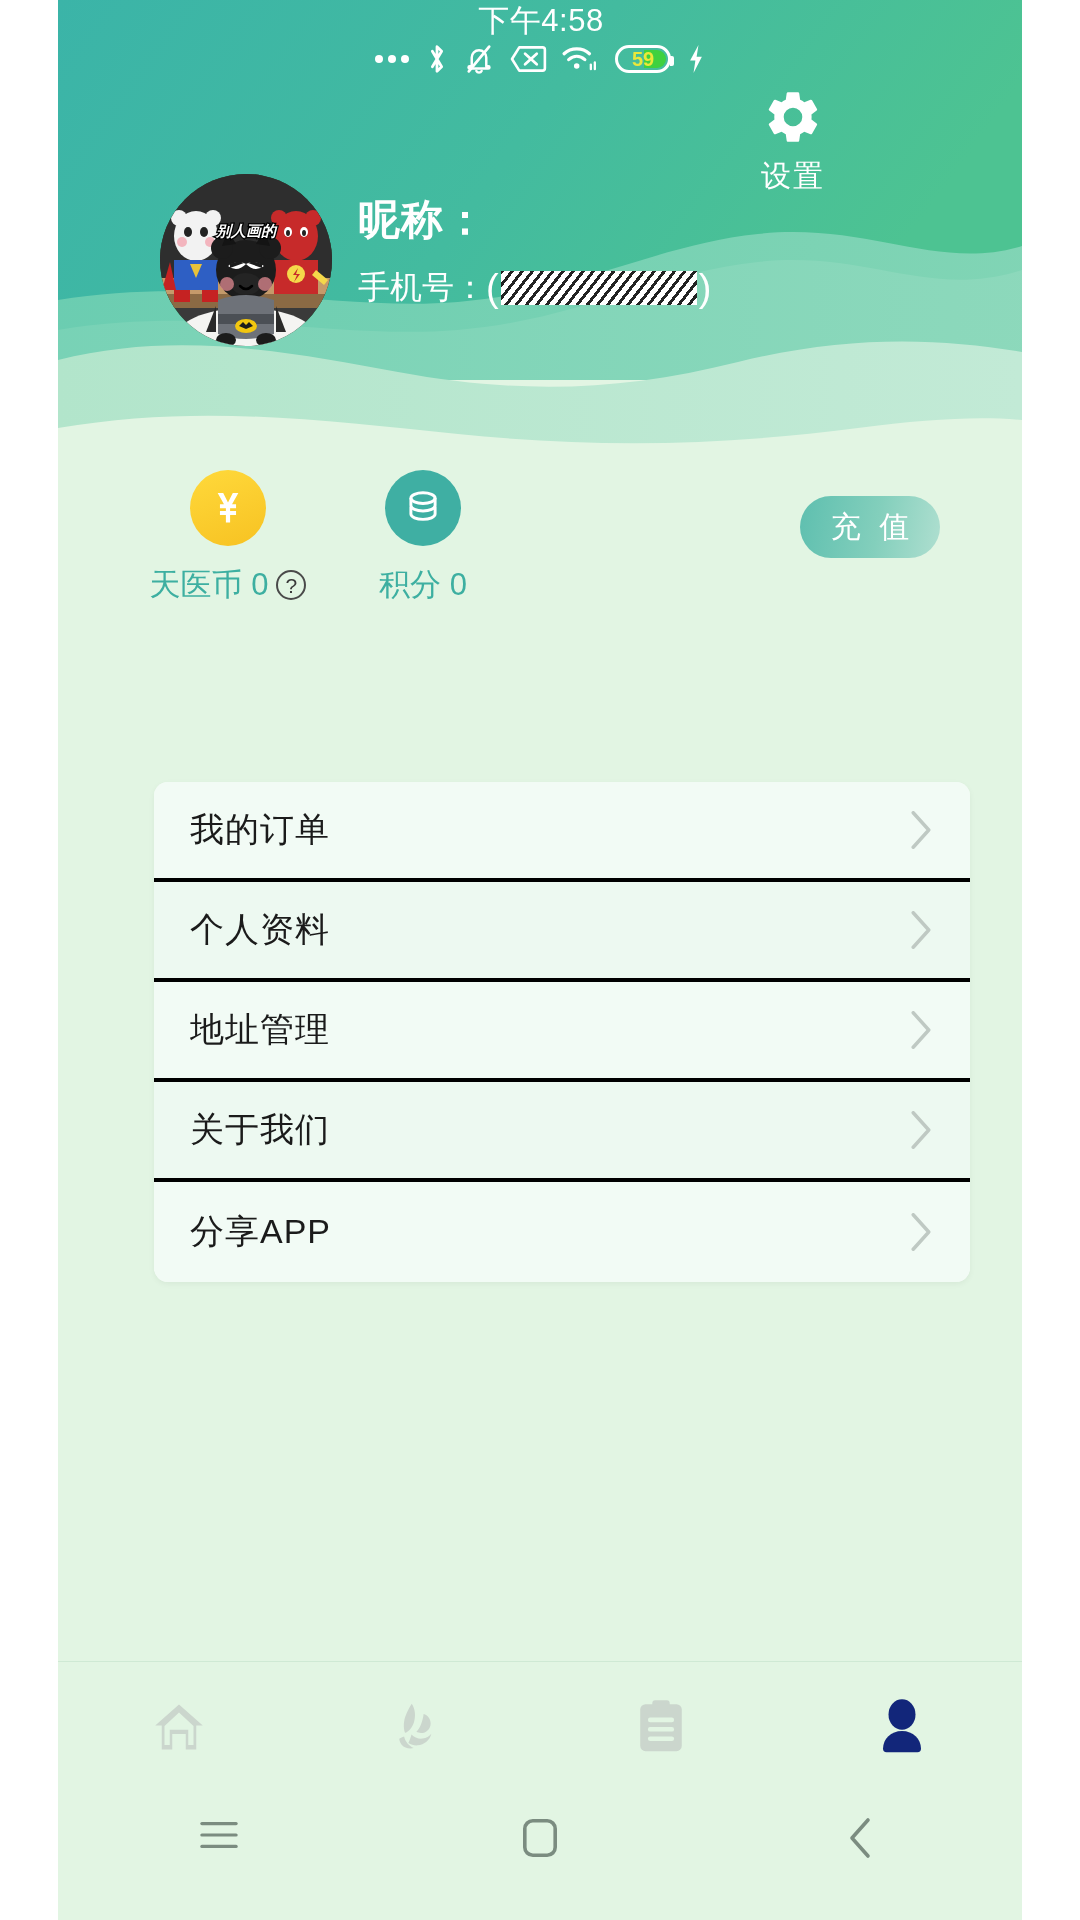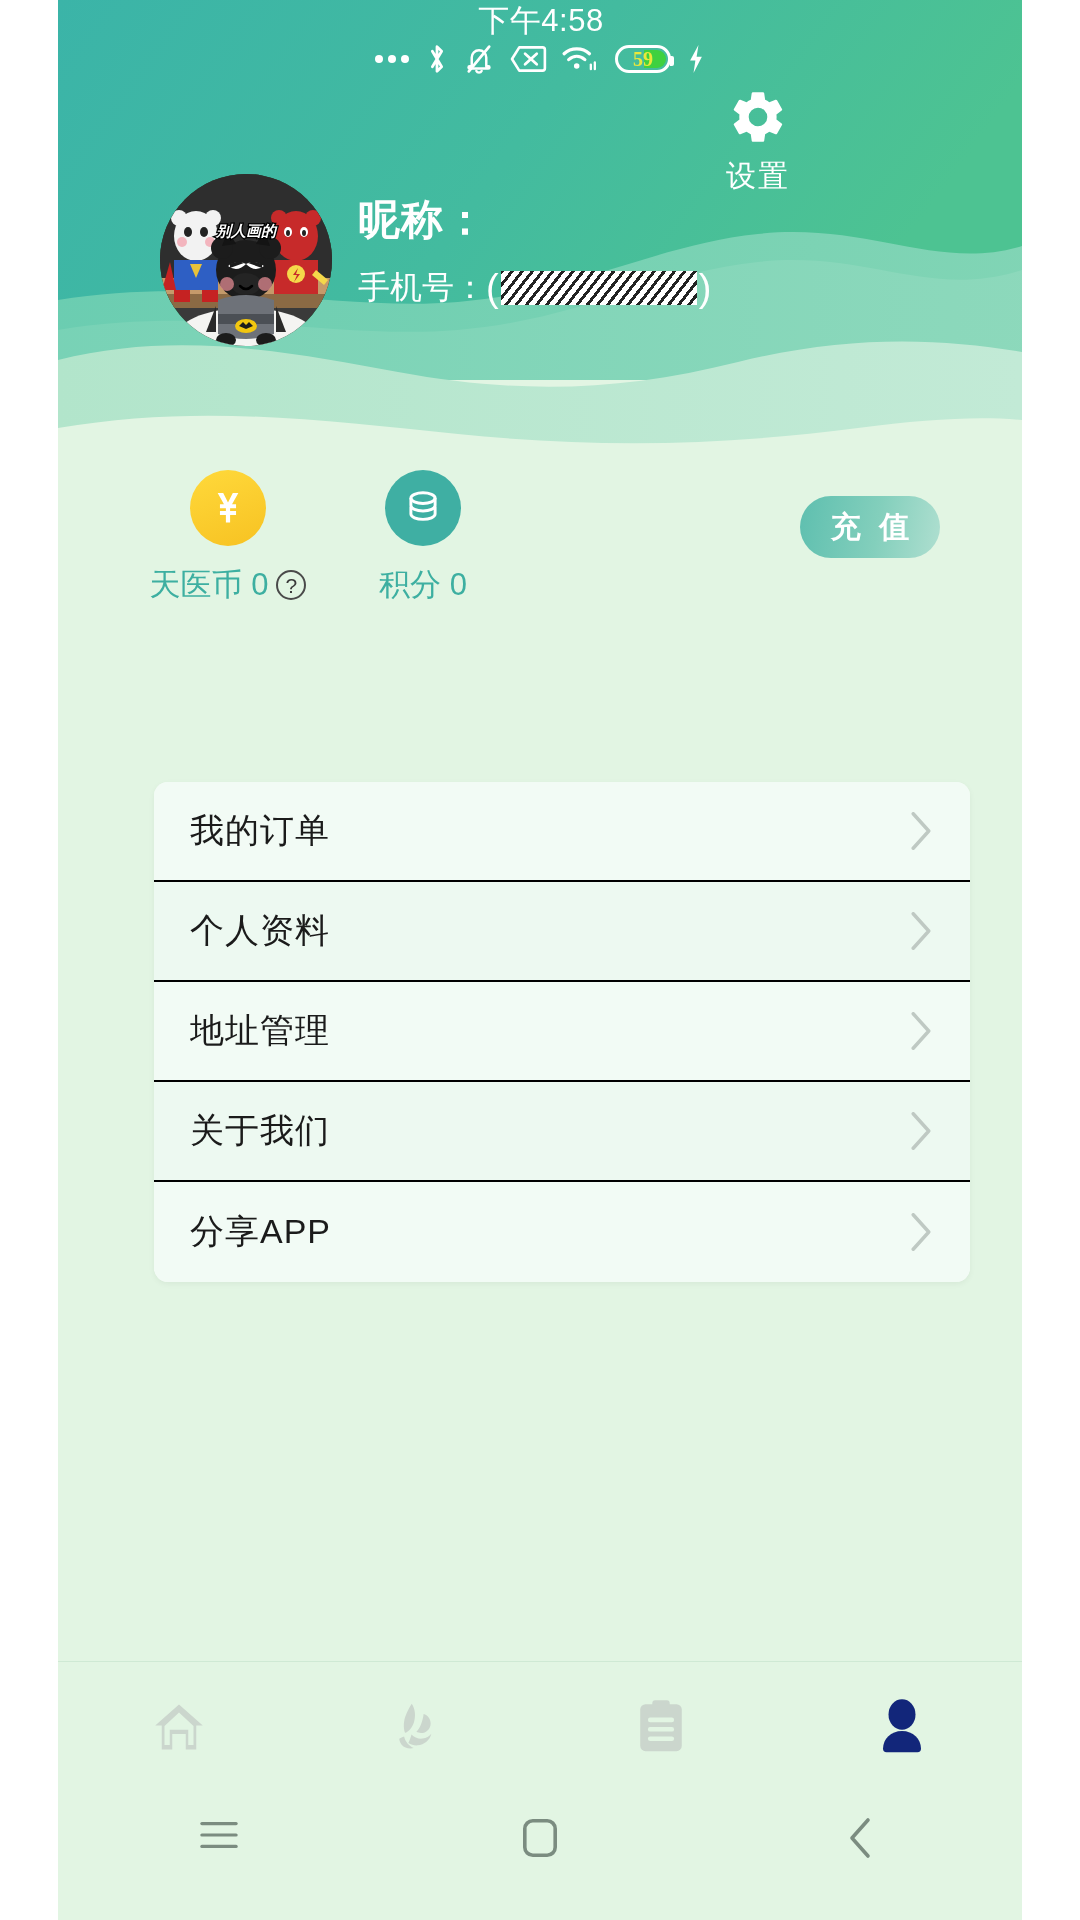--- a/index.html
+++ b/index.html
@@ -48,21 +48,20 @@
   #status-time {
     color: #ffffff;
     font-size: 31px;
     letter-spacing: 0.5px;
     white-space: nowrap;
   }
   #status-icons {
     display: flex;
     align-items: center;
     gap: 14px;
-    font-family: Liberation Serif, serif;
   }
   .sb-dots {
     display: flex;
     gap: 5px;
     align-items: center;
     margin-right: 2px;
   }
   .sb-dots i {
     width: 8px; height: 8px; border-radius: 50%;
     background: #ffffff; display: block;
@@ -116,20 +115,21 @@
     left: 0; top: 0;
     width: 964px; height: 470px;
   }
 
   #profile {
     position: absolute;
     left: 0; top: 0;
     width: 796px;
     height: 380px;
     z-index: 10;
+    padding-left: 35px;
   }
 
   #settings-btn {
     position: absolute;
     right: 36px;
     top: 86px;
     width: 120px;
     text-align: center;
     color: #ffffff;
     z-index: 12;
@@ -249,21 +249,20 @@
     border-radius: 31px;
     background: linear-gradient(100deg, #5EBFAF 0%, #83CFBC 55%, #AFDFD0 100%);
     color: #ffffff;
     font-size: 30px;
     letter-spacing: 5px;
     display: flex;
     align-items: center;
     justify-content: center;
     box-sizing: border-box;
     padding-left: 5px;
-    font-weight: bold;
   }
 
   
   #menu-card {
     position: absolute;
     left: 96px;
     top: 782px;
     width: 816px;
     border-radius: 14px;
     overflow: hidden;
@@ -271,21 +270,21 @@
     box-shadow: 0 2px 6px rgba(0,0,0,0.05);
     z-index: 6;
   }
   .menu-row {
     height: 100px;
     display: flex;
     align-items: center;
     justify-content: space-between;
     padding: 0 38px 0 36px;
     box-sizing: border-box;
-    border-bottom: 2px solid #000000;
+    border-bottom: 4px solid #000000;
     background: #F2FBF5;
   }
   .menu-row:nth-child(even) { background: #EDF9F1; }
   .menu-row:last-child { border-bottom: none; }
   .menu-label {
     font-size: 34px;
     color: #1b1b1b;
     letter-spacing: 1px;
   }
   .chev {

